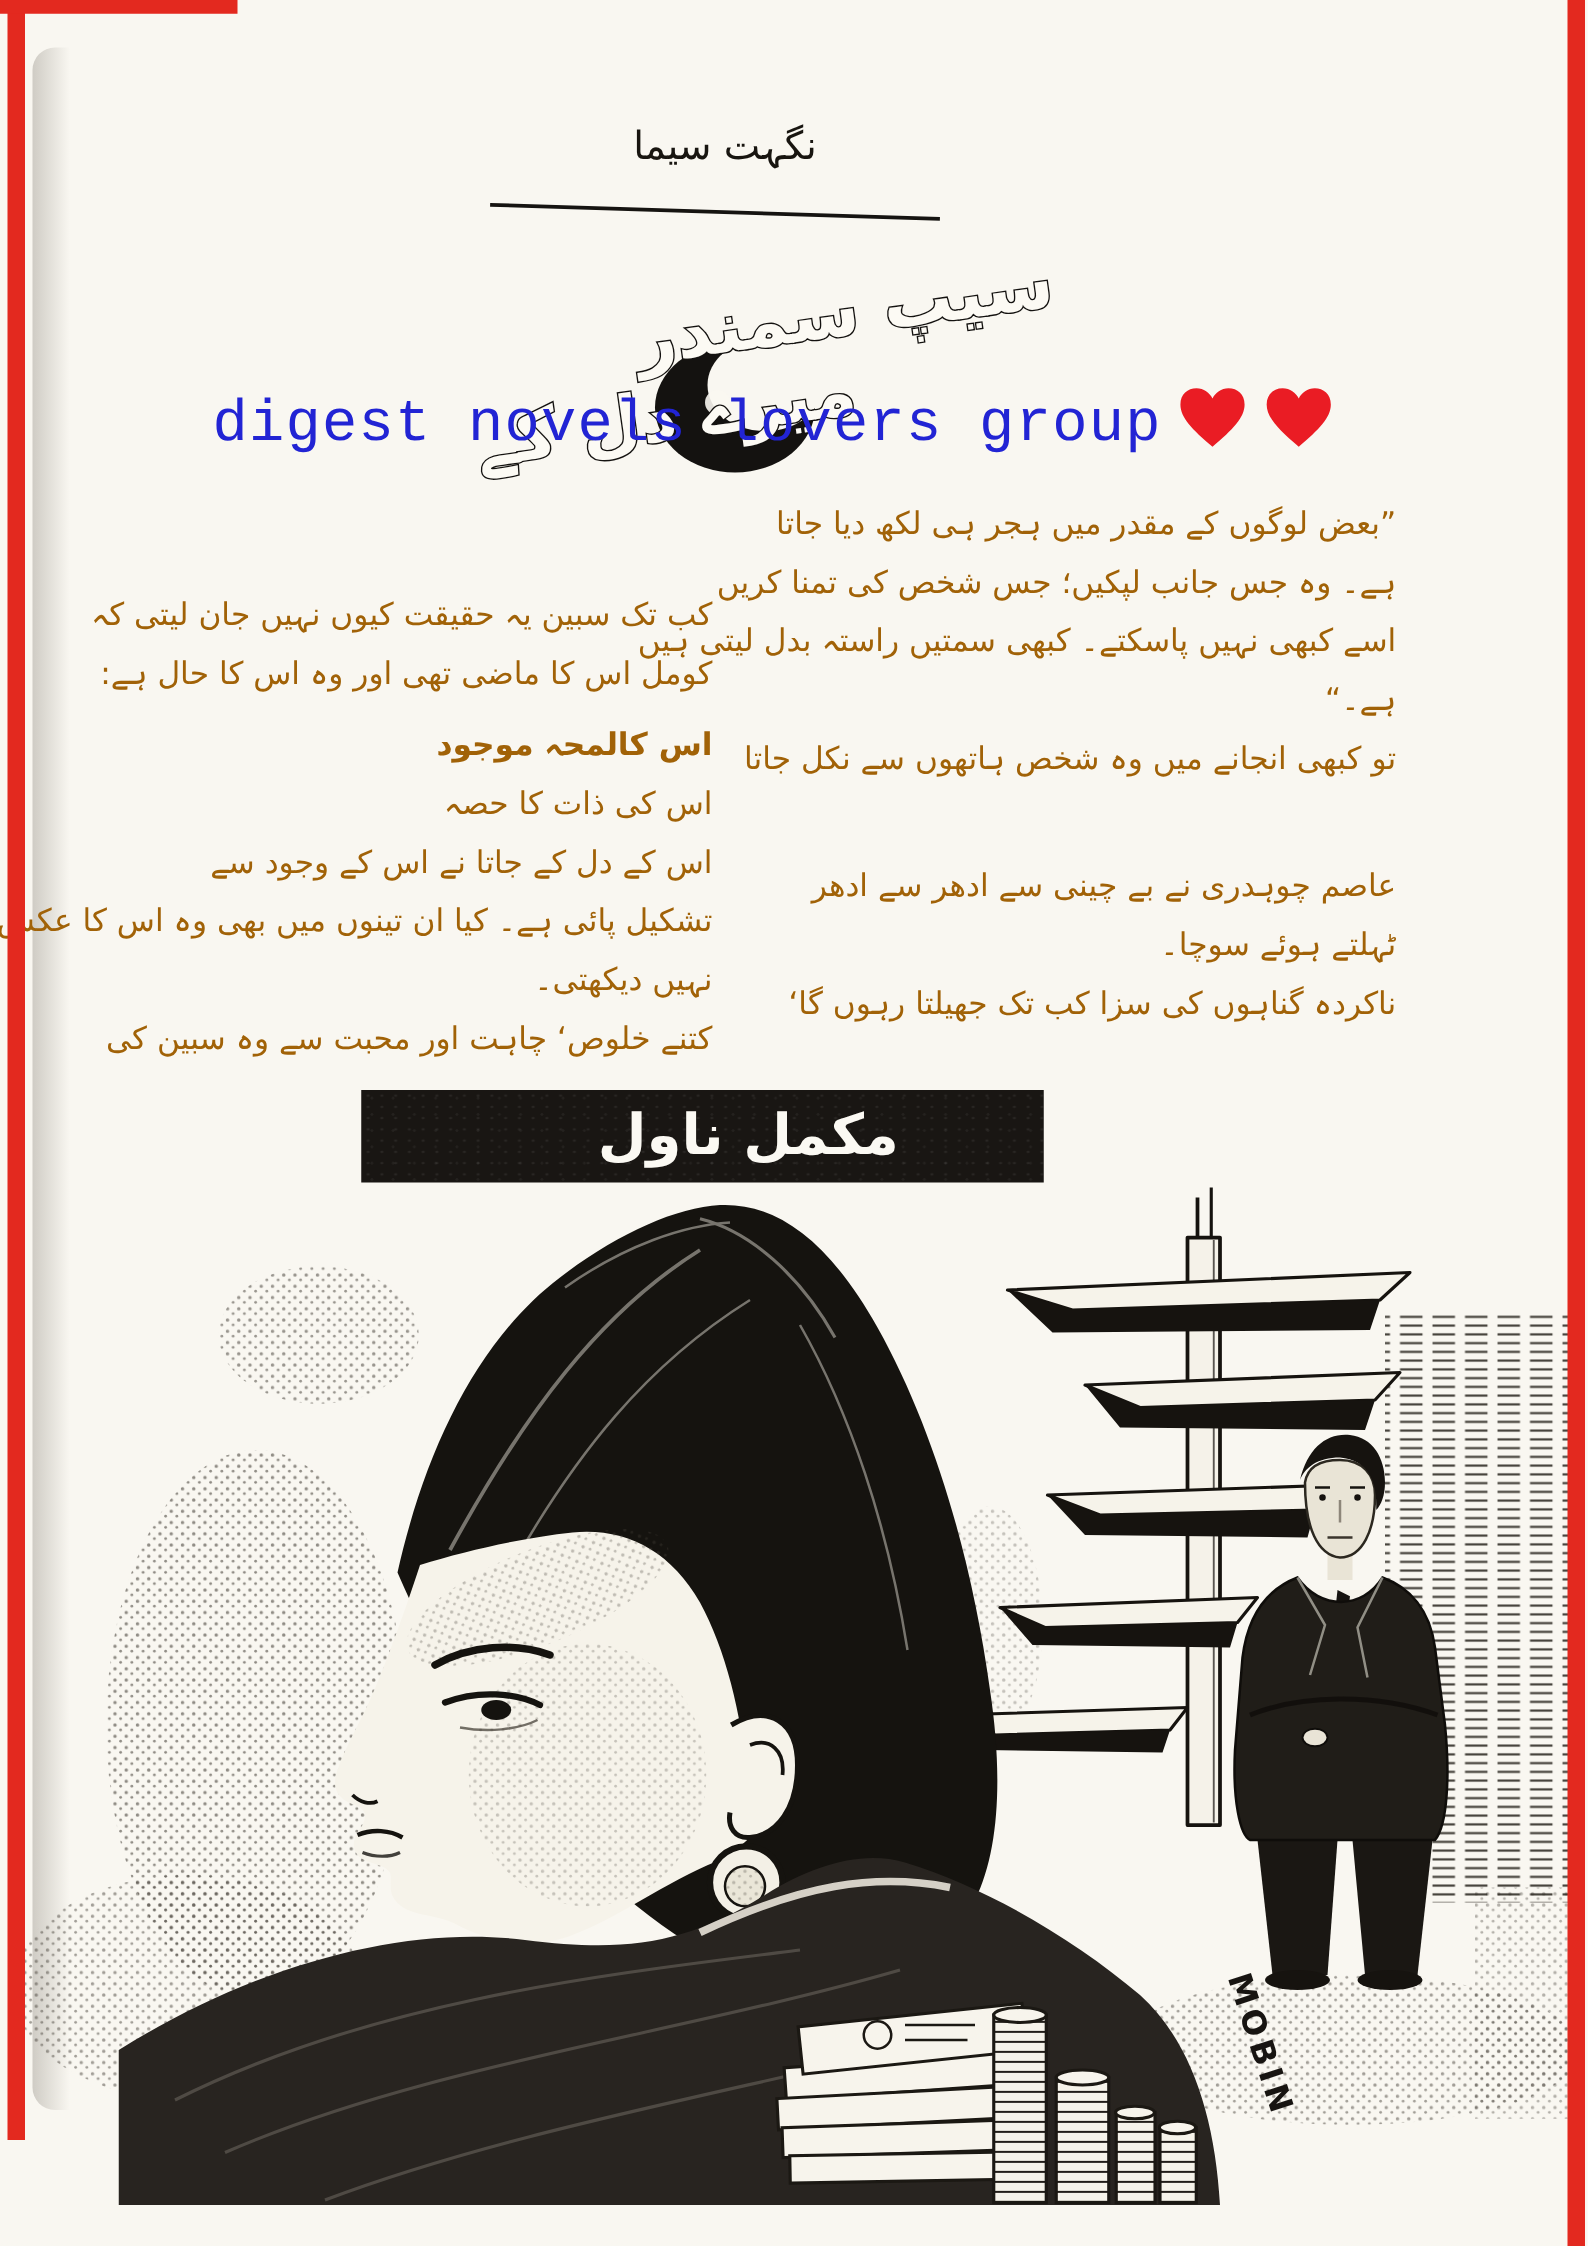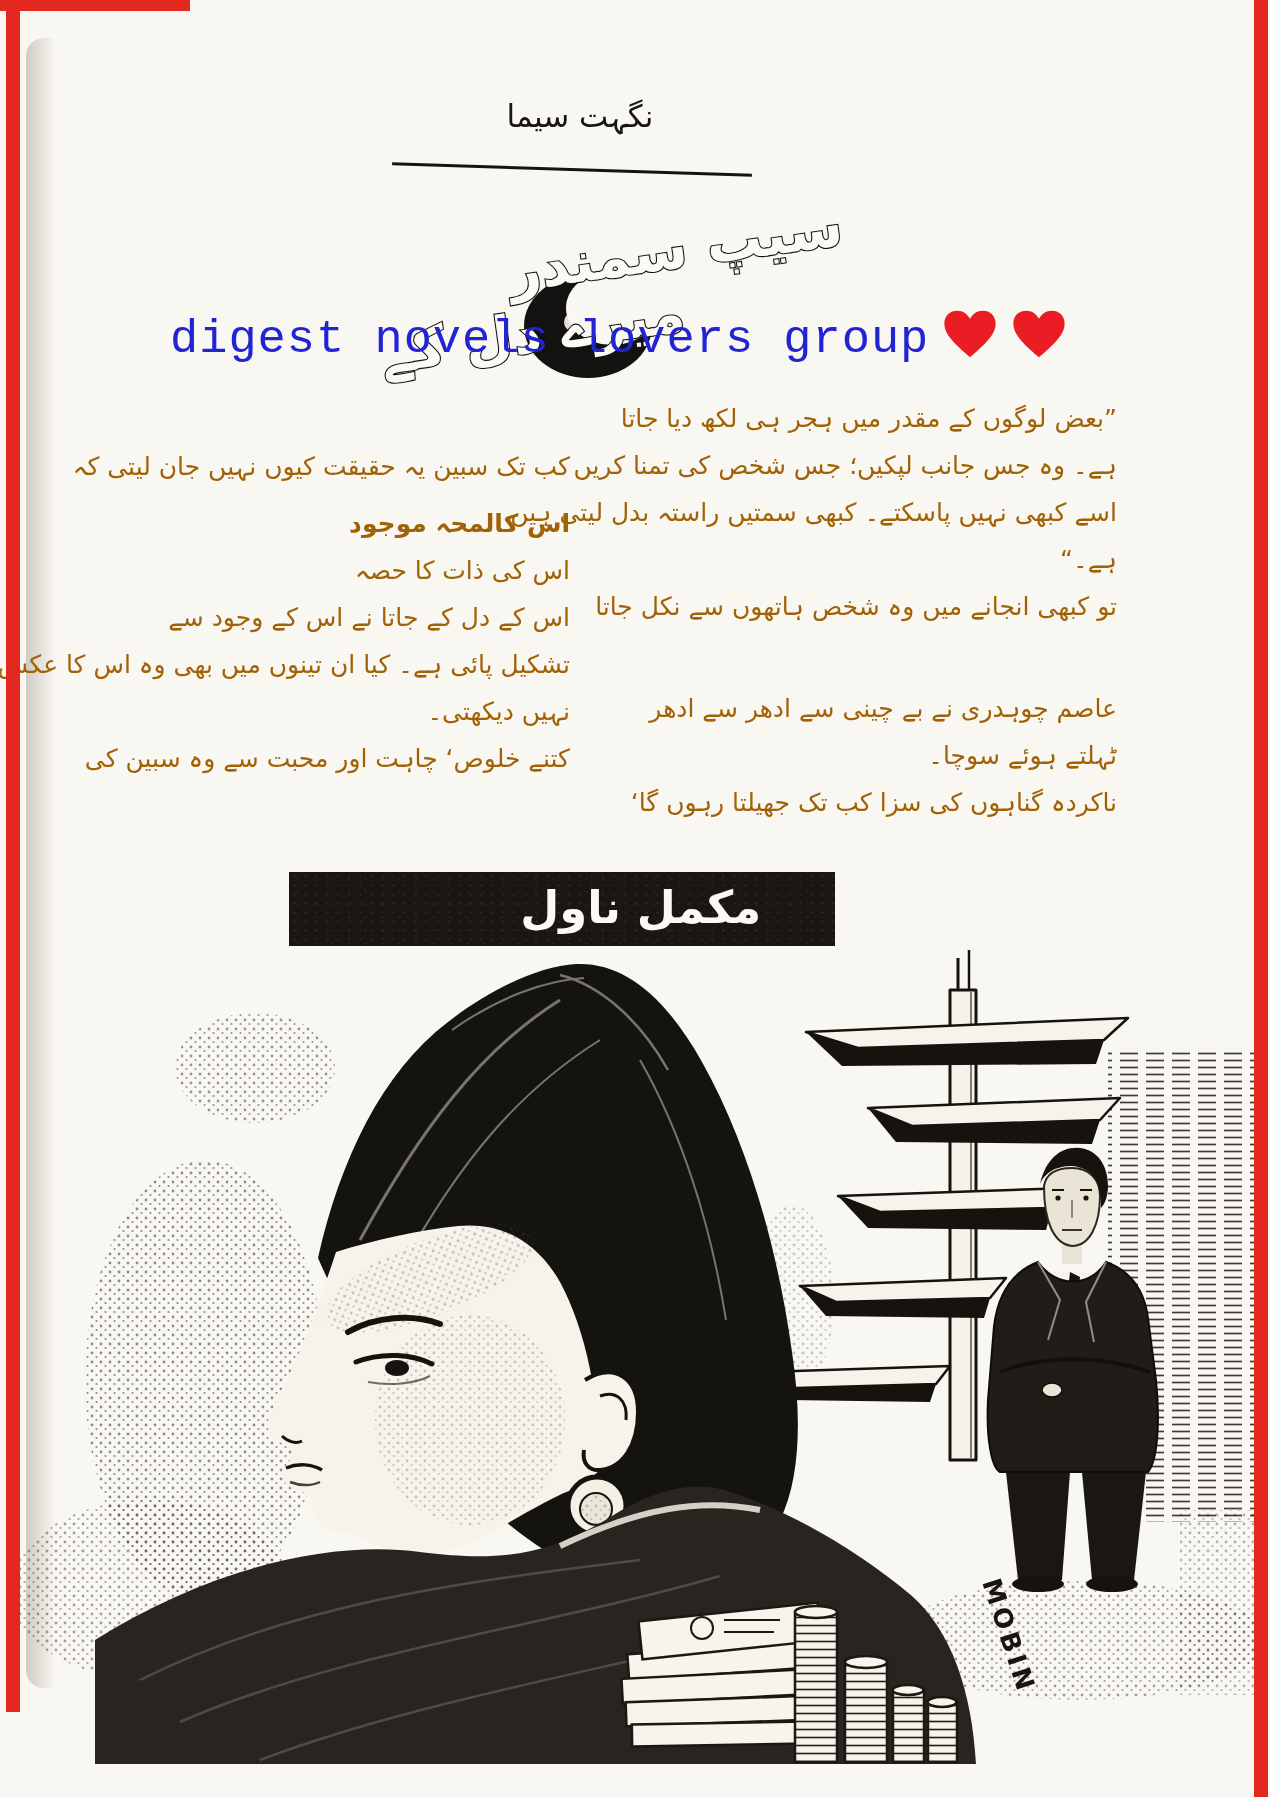--- a/index.html
+++ b/index.html
@@ -26,30 +26,30 @@
   .title-svg text{font-family:"DejaVu Sans",sans-serif;font-weight:bold;}
 
   .watermark{position:absolute;left:170px;top:308px;white-space:nowrap;z-index:5;}
   .watermark .wm-text{font-family:Liberation Mono, monospace;font-size:47px;
     color:#2224d4;letter-spacing:1px;}
   .watermark svg{vertical-align:-8px;margin-left:13px;}
 
   .col{position:absolute;direction:rtl;text-align:right;color:#a16207;
     font-size:25px;line-height:47px;font-family:"DejaVu Sans",sans-serif;}
   .col-right{left:590px;top:395px;width:527px;}
-  .col-left{left:112px;top:443px;width:458px;}
+  .col-left{left:112px;top:468px;width:458px;}
   .col .ln{white-space:nowrap;}
   .gap55{margin-top:55px;}
   .gap10{margin-top:10px;font-weight:bold;}
 
   .banner{position:absolute;left:289px;top:872px;width:546px;height:74px;background:#191613;
     background-image:radial-gradient(rgba(255,255,255,.07) 1px, transparent 1.5px),
                      radial-gradient(rgba(255,255,255,.05) 1px, transparent 1.5px);
     background-size:11px 9px,17px 13px;}
-  .banner .banner-label{display:block;direction:rtl;text-align:right;padding-right:74px;
+  .banner .banner-label{display:block;direction:rtl;text-align:right;padding-right:116px;
     line-height:72px;font-size:45px;font-weight:bold;color:#fbf9f3;}
 
   .illu{position:absolute;left:0;top:0;width:1270px;height:1797px;}
 </style>
 </head>
 <body>
 
 <div class="page">
 
   <div class="scan-shadow"></div>
@@ -79,20 +79,21 @@
     <div class="ln">اسے کبھی نہیں پاسکتے۔ کبھی سمتیں راستہ بدل لیتی ہیں</div>
     <div class="ln">ہے۔“</div>
     <div class="ln">تو کبھی انجانے میں وہ شخص ہاتھوں سے نکل جاتا</div>
     <div class="ln gap55">عاصم چوہدری نے بے چینی سے ادھر سے ادھر</div>
     <div class="ln">ٹہلتے ہوئے سوچا۔</div>
     <div class="ln">ناکردہ گناہوں کی سزا کب تک جھیلتا رہوں گا‘</div>
   </div>
 
   <div class="col col-left">
     <div class="ln">کب تک سبین یہ حقیقت کیوں نہیں جان لیتی کہ</div>
+    <div class="ln">کومل اس کا ماضی تھی اور وہ اس کا حال ہے:</div>
     <div class="ln gap10">اس کالمحہ موجود</div>
     <div class="ln">اس کی ذات کا حصہ</div>
     <div class="ln">اس کے دل کے جاتا نے اس کے وجود سے</div>
     <div class="ln">تشکیل پائی ہے۔ کیا ان تینوں میں بھی وہ اس کا عکس</div>
     <div class="ln">نہیں دیکھتی۔</div>
     <div class="ln">کتنے خلوص‘ چاہت اور محبت سے وہ سبین کی</div>
   </div>
 
   <div class="banner">
     <span class="banner-label">مکمل ناول</span>

